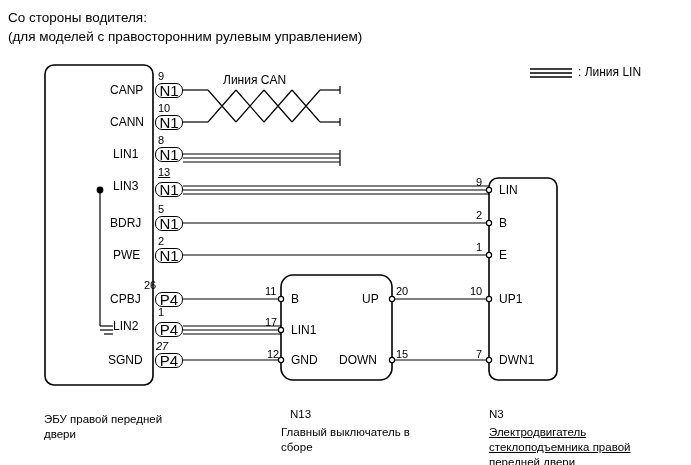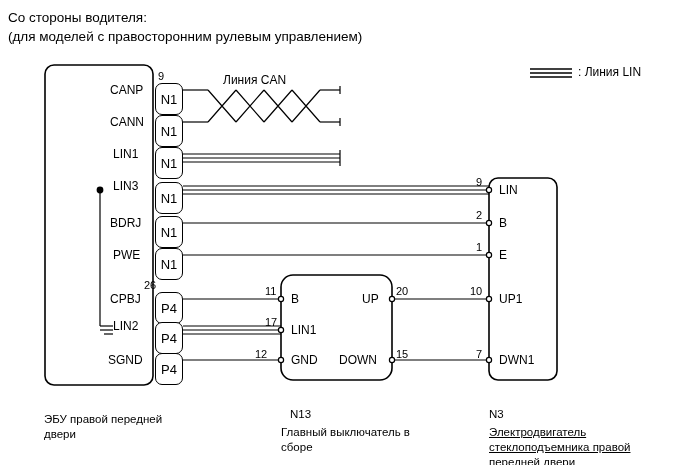--- a/index.html
+++ b/index.html
@@ -9,22 +9,22 @@
     font-family:"Liberation Sans", sans-serif;
     color:#000;
     position:relative;
     overflow:hidden;
   }
   .abs{position:absolute;}
   .ttl{font-size:13.5px;line-height:19px;white-space:pre;}
   .lbl{font-size:12px;white-space:nowrap;}
   .sm{font-size:11px;white-space:nowrap;}
   .pin{
-    width:28px;height:32px;border:1.4px solid #000;border-radius:7px;
-    font-size:13px;display:flex;align-items:center;justify-content:center;
+    width:28px;height:15px;border:1.4px solid #000;border-radius:7px;
+    font-size:15px;display:flex;align-items:center;justify-content:center;
     background:#fff;box-sizing:border-box;
   }
   svg{display:block;}
   .cap{font-size:11.5px;line-height:15px;white-space:pre;margin-top:20px;}
 </style>
 </head>
 <body>
 
 <div class="abs ttl" style="left:8px;top:8px;">Со стороны водителя:</div>
 <div class="abs ttl" style="left:8px;top:27px;">(для моделей с правосторонним рулевым управлением)</div>
@@ -123,21 +123,21 @@
 <div class="abs pin" style="left:155px;top:147px;">N1</div>
 <div class="abs pin" style="left:155px;top:182px;">N1</div>
 <div class="abs pin" style="left:155px;top:216px;">N1</div>
 <div class="abs pin" style="left:155px;top:248px;">N1</div>
 <div class="abs pin" style="left:155px;top:292px;">P4</div>
 <div class="abs pin" style="left:155px;top:322px;">P4</div>
 <div class="abs pin" style="left:155px;top:353px;">P4</div>
 
 <div class="abs sm" style="left:265px;top:285px;">11</div>
 <div class="abs sm" style="left:265px;top:316px;">17</div>
-<div class="abs sm" style="left:255px;top:348px;">12</div>
+<div class="abs sm" style="left:267px;top:348px;">12</div>
 
 <div class="abs lbl" style="left:291px;top:292px;">B</div>
 <div class="abs lbl" style="left:291px;top:323px;">LIN1</div>
 <div class="abs lbl" style="left:291px;top:353px;">GND</div>
 
 <div class="abs sm" style="left:396px;top:285px;">20</div>
 <div class="abs sm" style="left:396px;top:348px;">15</div>
 <div class="abs lbl" style="left:362px;top:292px;">UP</div>
 <div class="abs lbl" style="left:339px;top:353px;">DOWN</div>
 

